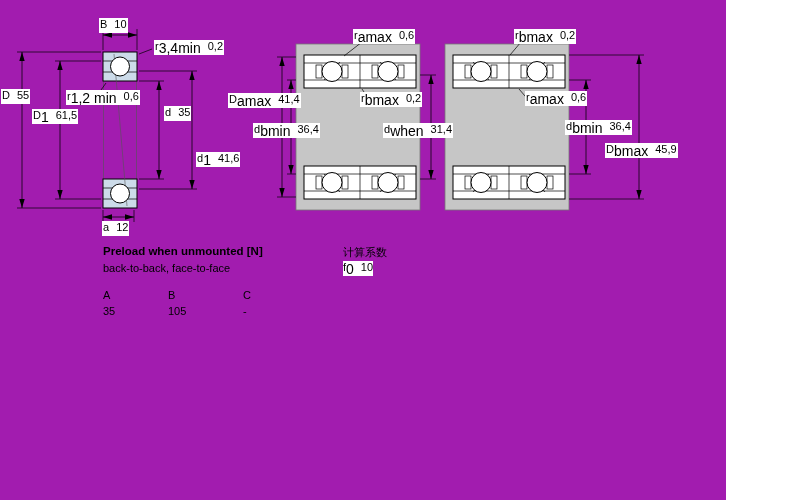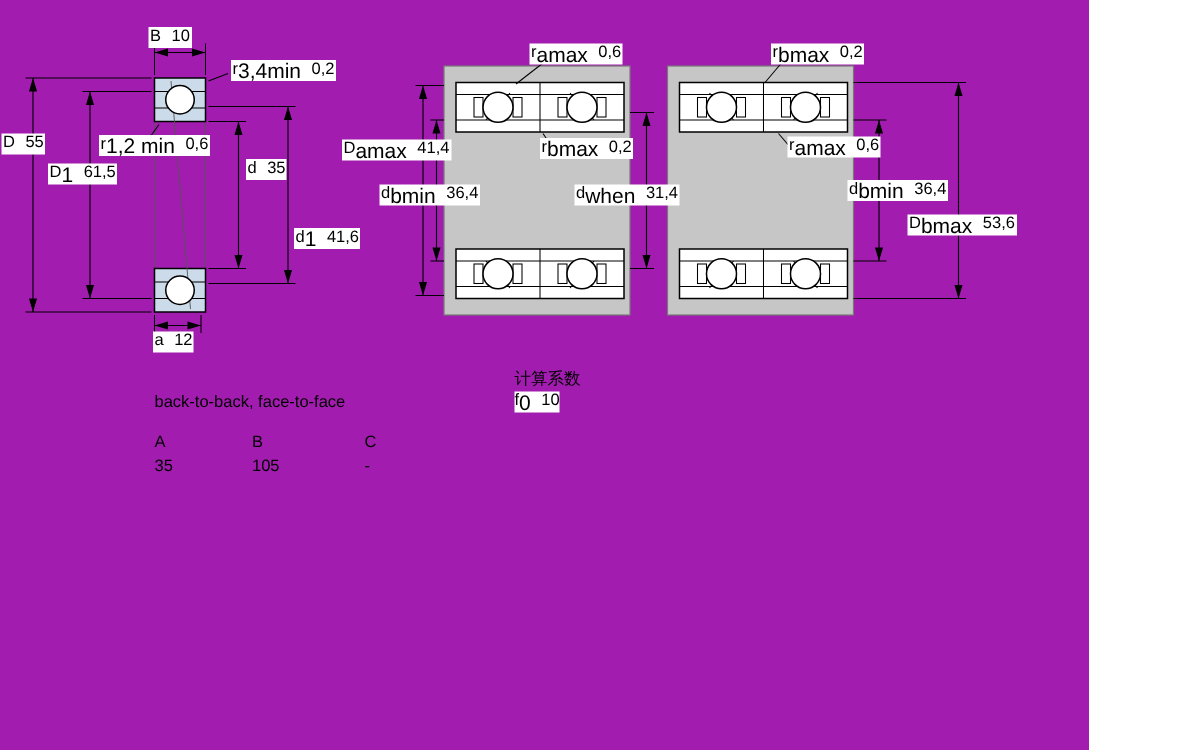--- a/index.html
+++ b/index.html
@@ -168,22 +168,23 @@
 
   <div class="lbl" style="left:353px;top:29px"><span class="sym">r</span><sub>amax</sub><span class="val">0,6</span></div>
   <div class="lbl" style="left:228px;top:93px"><span class="sym">D</span><sub>amax</sub><span class="val">41,4</span></div>
   <div class="lbl" style="left:360px;top:92px"><span class="sym">r</span><sub>bmax</sub><span class="val">0,2</span></div>
   <div class="lbl" style="left:253px;top:123px"><span class="sym">d</span><sub>bmin</sub><span class="val">36,4</span></div>
   <div class="lbl" style="left:383px;top:123px"><span class="sym">d</span><sub>when</sub><span class="val">31,4</span></div>
 
   <div class="lbl" style="left:514px;top:29px"><span class="sym">r</span><sub>bmax</sub><span class="val">0,2</span></div>
   <div class="lbl" style="left:525px;top:91px"><span class="sym">r</span><sub>amax</sub><span class="val">0,6</span></div>
   <div class="lbl" style="left:565px;top:120px"><span class="sym">d</span><sub>bmin</sub><span class="val">36,4</span></div>
-  <div class="lbl" style="left:605px;top:143px"><span class="sym">D</span><sub>bmax</sub><span class="val">53,6</span></div>
+  <div class="lbl" style="left:605px;top:143px"><span class="sym">D</span><sub>bmax</sub><span class="val">45,9</span></div>
 
+  <div class="block-title" style="left:103px;top:245px">Preload when unmounted [N]</div>
   <div class="block-text" style="left:103px;top:262px">back-to-back, face-to-face</div>
   <div class="ptable" style="left:103px;top:289px">
     <div>A</div>
     <div>B</div>
     <div>C</div>
     <div>35</div>
     <div>105</div>
     <div>-</div>
   </div>
 

